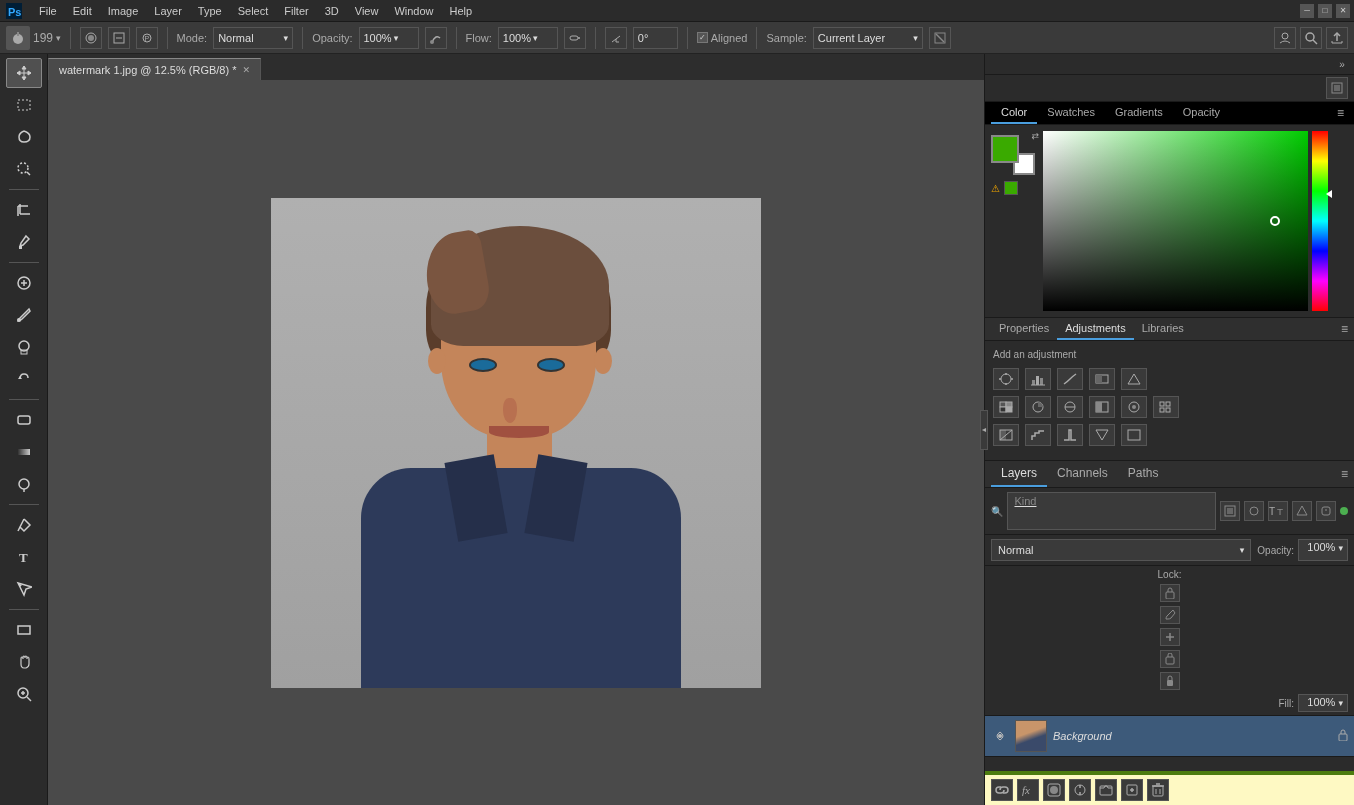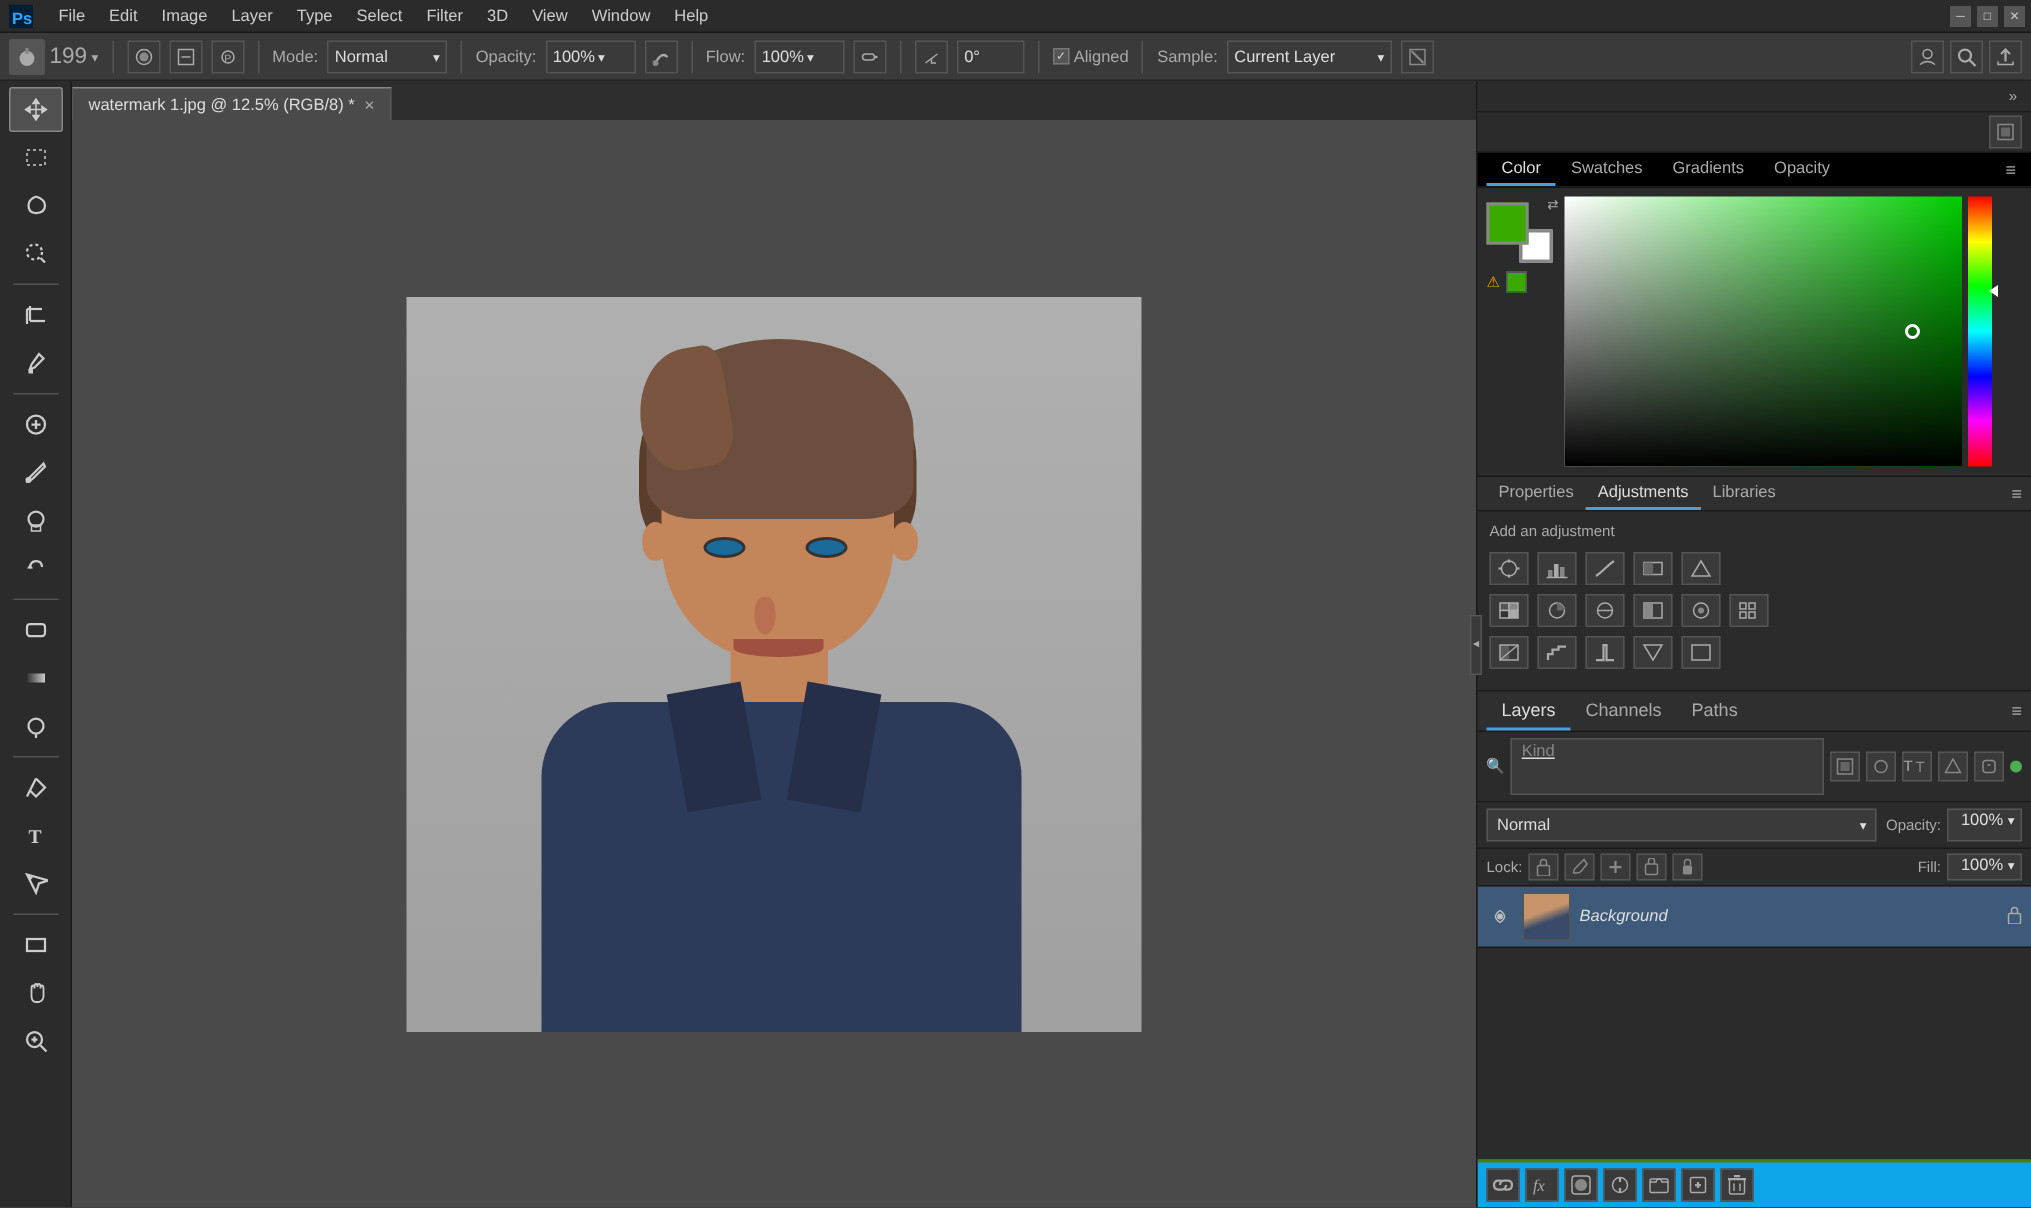--- a/index.html
+++ b/index.html
@@ -391,20 +391,21 @@
       width: 50px;
       text-align: right;
     }
     .layers-lock-row {
       display: flex;
       align-items: center;
       padding: 3px 6px;
       background: #2b2b2b;
       border-bottom: 1px solid #1a1a1a;
       gap: 4px;
+      flex-direction: column;
     }
     .lock-label { font-size: 10px; color: #aaa; }
     .lock-btn {
       width: 20px; height: 18px;
       background: #3a3a3a;
       border: 1px solid #555;
       display: flex; align-items: center; justify-content: center;
       color: #aaa; font-size: 10px; cursor: pointer;
     }
     .fill-row {
@@ -461,22 +462,22 @@
     }
     .layer-lock {
       color: #aaa; font-size: 11px;
     }
 
     
     .layers-bottom-bar {
       display: flex;
       align-items: center;
       padding: 4px 6px;
-      background: #0ea5e9;
-      border-top: 2px solid #4d7c0f;
+      background: #fef9c3;
+      border-top: 4px solid #4d7c0f;
       gap: 4px;
     }
     .layer-bottom-btn {
       width: 22px; height: 22px;
       display: flex; align-items: center; justify-content: center;
       color: #aaa; font-size: 12px; cursor: pointer;
       background: #3a3a3a;
       border: 1px solid #555;
     }
 
@@ -515,21 +516,21 @@
 
 <div class="options-bar">
 
   <div class="tool-preset">
     <div class="brush-icon">
       <svg width="14" height="14" viewBox="0 0 14 14">
         <ellipse cx="7" cy="8" rx="5" ry="5" fill="#aaa"></ellipse>
         <rect x="6" y="1" width="2" height="4" fill="#888"></rect>
       </svg>
     </div>
-    <span style="font-size:15px;color:#aaa;">199</span>
+    <span style="font-size:12px;color:#aaa;">199</span>
     <span style="color:#aaa;font-size:9px;">▾</span>
   </div>
 
   <div class="options-separator"></div>
 
   <div class="mini-icon-btn">
     <svg width="12" height="12" viewBox="0 0 12 12">
       <circle cx="6" cy="6" r="5" fill="none" stroke="#aaa" stroke-width="1"></circle>
       <circle cx="6" cy="6" r="3" fill="#888"></circle>
     </svg>

